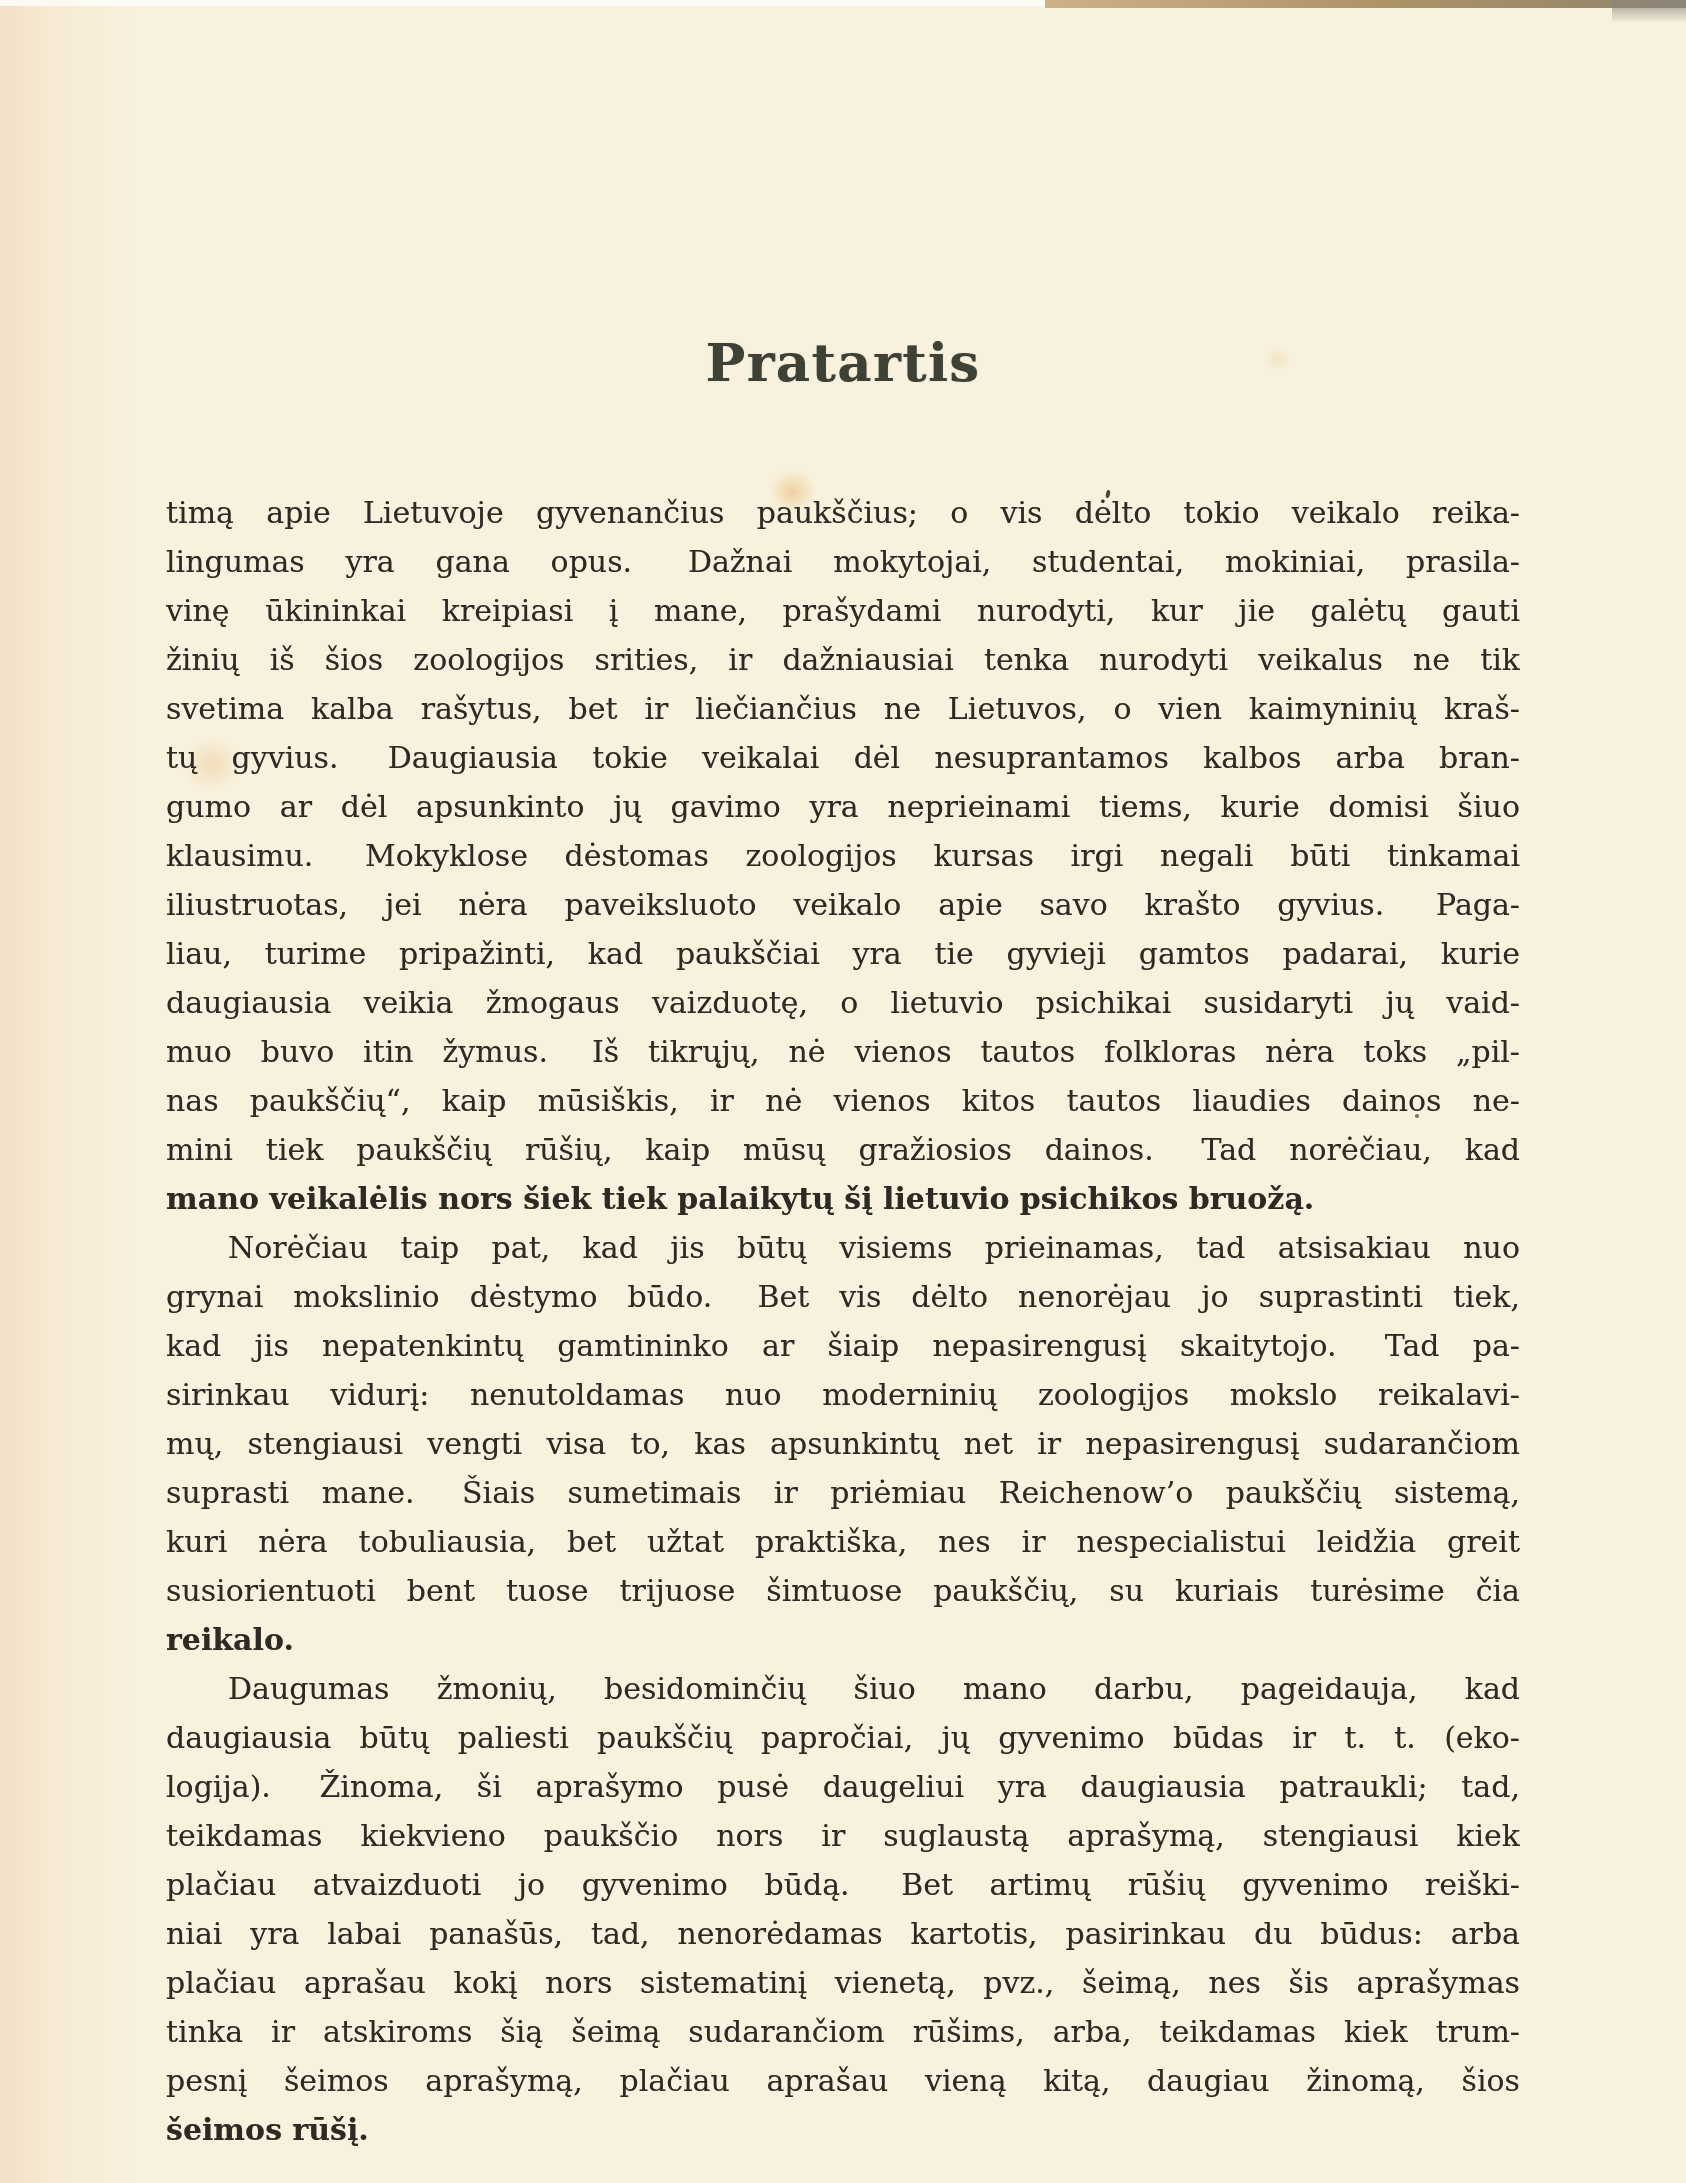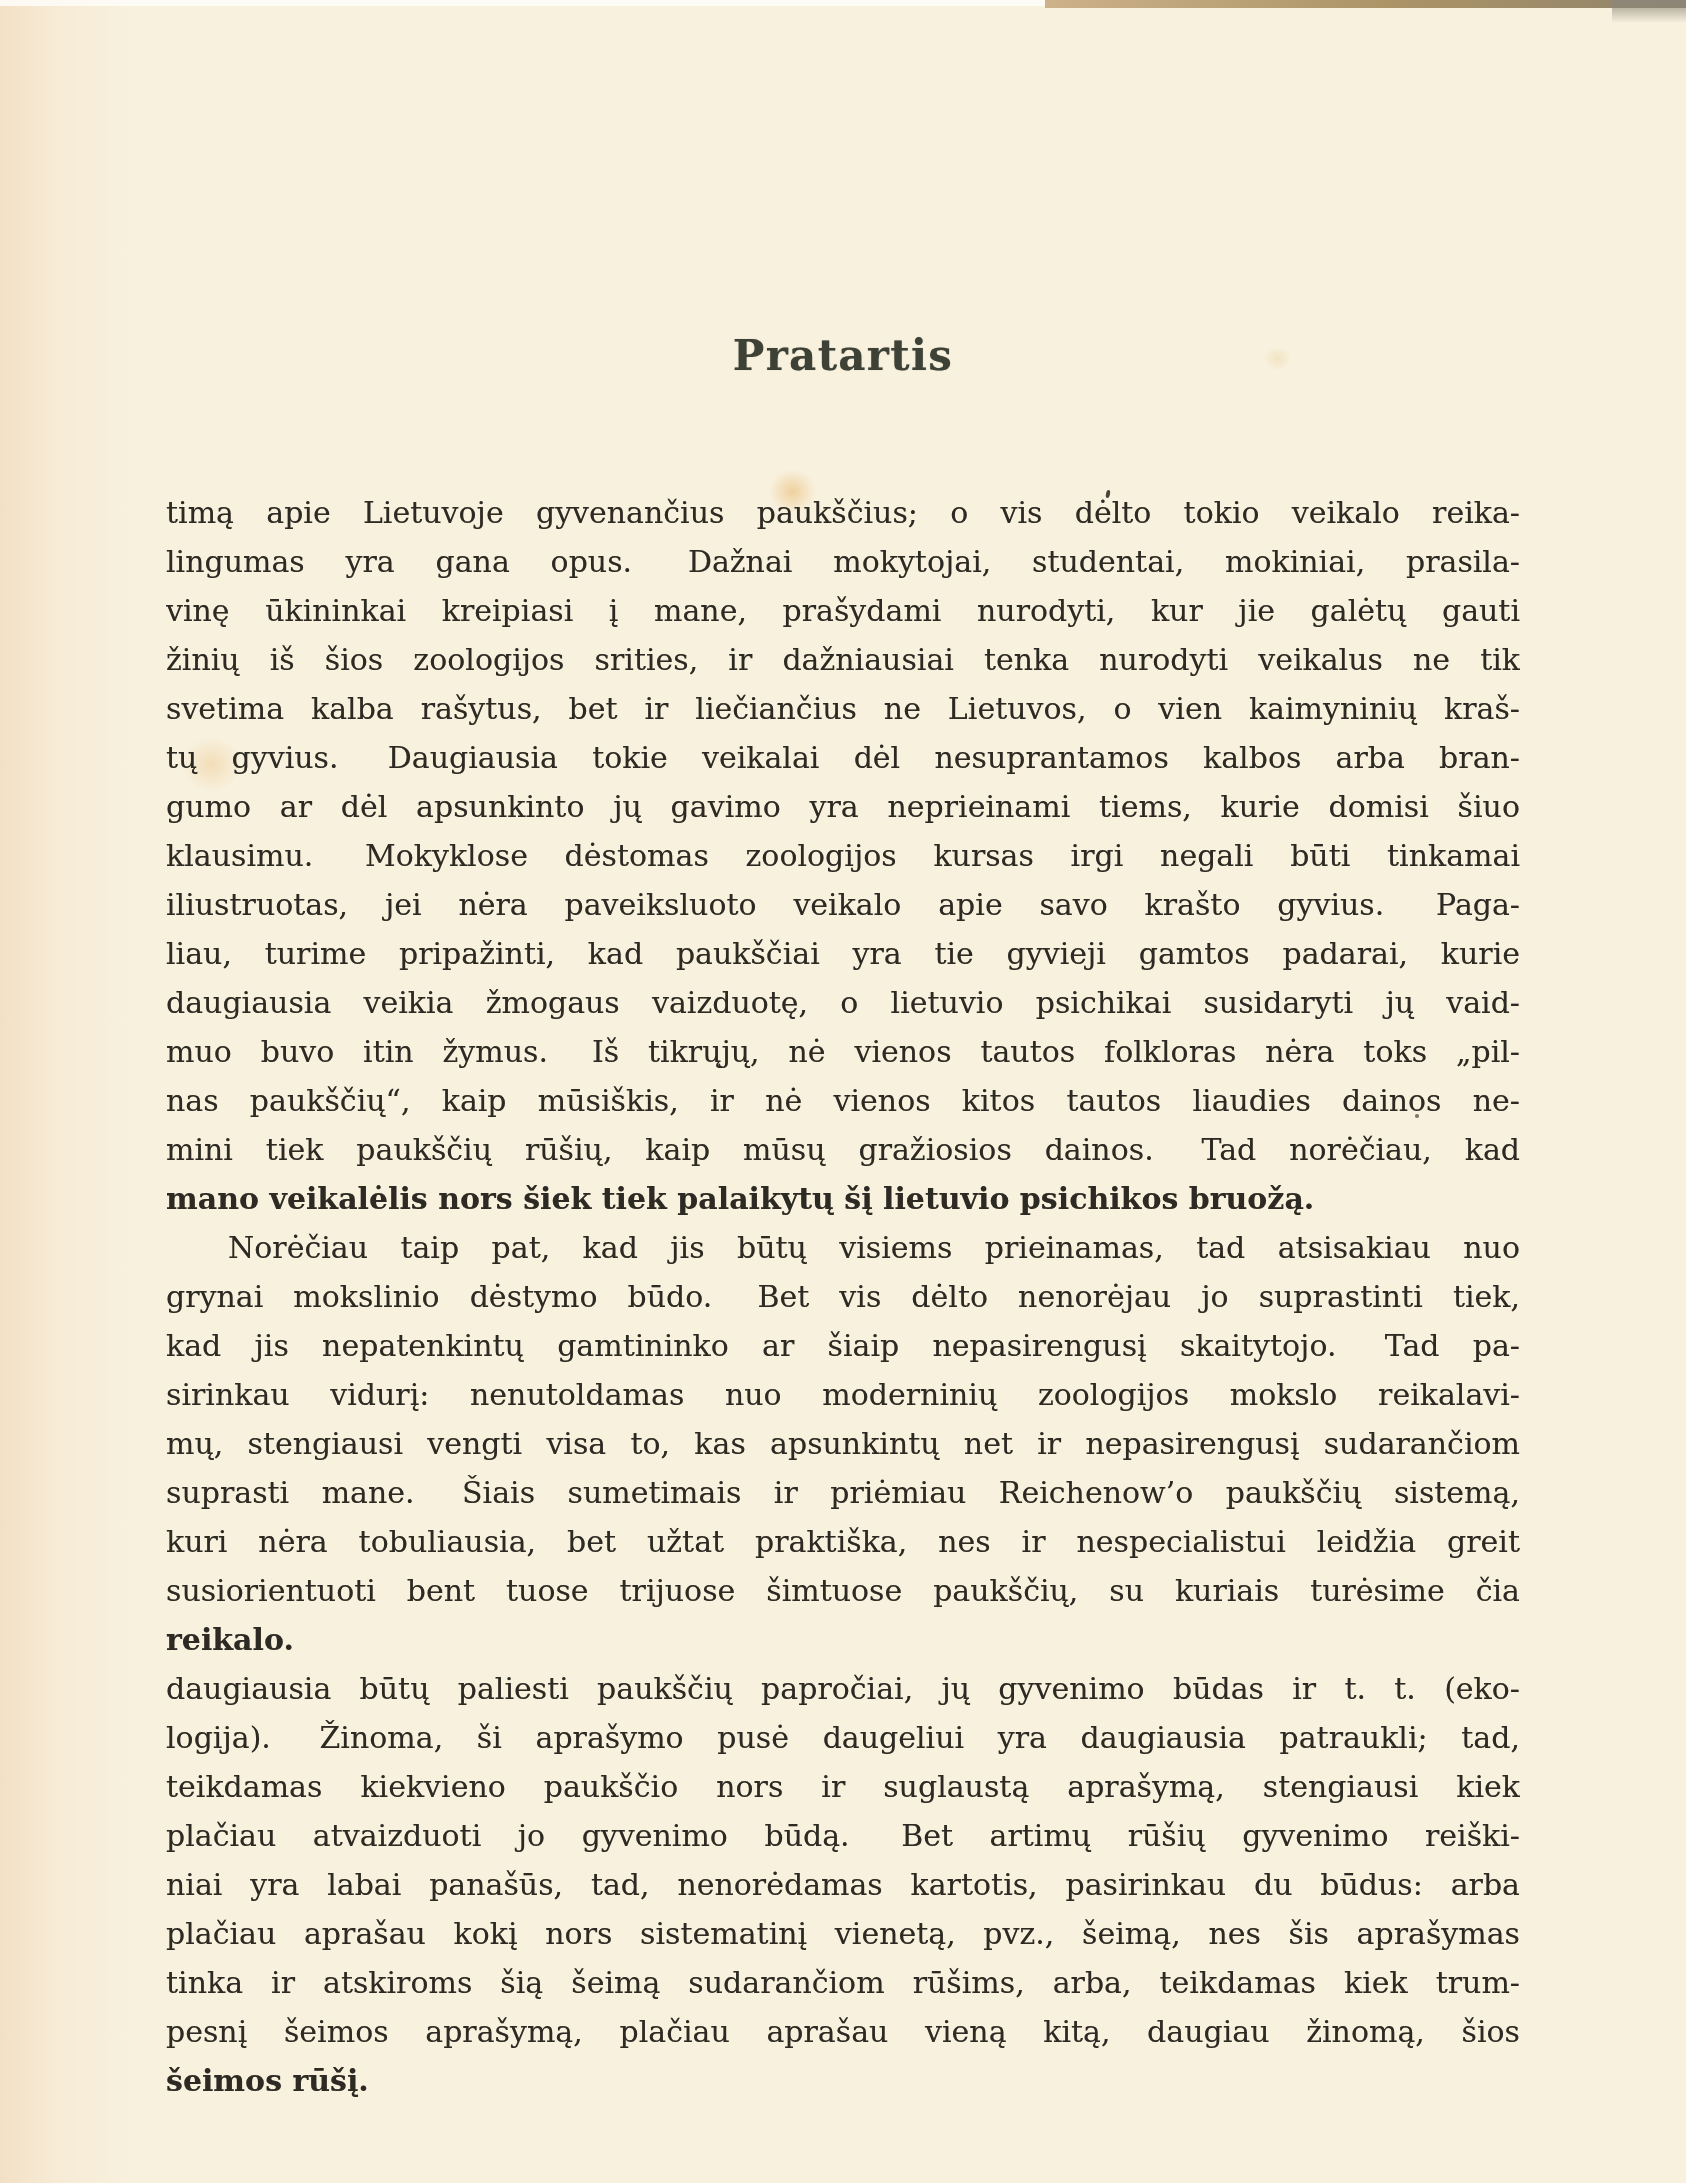--- a/index.html
+++ b/index.html
@@ -60,21 +60,21 @@
   .speck { position: absolute; background: #4a443a; border-radius: 50%; }
   .speck-1 { left: 1106px; top: 490px; width: 3.9px; height: 7.9px; transform: rotate(12deg); }
   .speck-2 { left: 1415px; top: 1114px; width: 3.5px; height: 3.5px; opacity: .7; }
 
   .title {
     position: absolute;
     left: 0; top: 331px;
     width: 100%;
     margin: 0;
     text-align: center;
-    font-size: 42px;
+    font-size: 53px;
     font-weight: bold;
     letter-spacing: 1.3px;
     color: #3d4136;
     text-shadow: 0 0 0.9px rgba(61,65,54,0.45);
   }
   .text-block {
     position: absolute;
     left: 166px; top: 488px;
     width: 1354px;
     font-size: 30px;
@@ -130,20 +130,21 @@
     <div class="line indent">Norėčiau taip pat, kad jis būtų visiems prieinamas, tad atsisakiau nuo</div>
     <div class="line">grynai mokslinio dėstymo būdo.  Bet vis dėlto nenorėjau jo suprastinti tiek,</div>
     <div class="line">kad jis nepatenkintų gamtininko ar šiaip nepasirengusį skaitytojo.  Tad pa-</div>
     <div class="line">sirinkau vidurį: nenutoldamas nuo moderninių zoologijos mokslo reikalavi-</div>
     <div class="line">mų, stengiausi vengti visa to, kas apsunkintų net ir nepasirengusį sudarančiom</div>
     <div class="line">suprasti mane.  Šiais sumetimais ir priėmiau Reichenow’o paukščių sistemą,</div>
     <div class="line">kuri nėra tobuliausia, bet užtat praktiška, nes ir nespecialistui leidžia greit</div>
     <div class="line">susiorientuoti bent tuose trijuose šimtuose paukščių, su kuriais turėsime čia</div>
     <div class="line plast">reikalo.</div>
 
+    <div class="line indent">Daugumas žmonių, besidominčių šiuo mano darbu, pageidauja, kad</div>
     <div class="line">daugiausia būtų paliesti paukščių papročiai, jų gyvenimo būdas ir t. t. (eko-</div>
     <div class="line">logija).  Žinoma, ši aprašymo pusė daugeliui yra daugiausia patraukli; tad,</div>
     <div class="line">teikdamas kiekvieno paukščio nors ir suglaustą aprašymą, stengiausi kiek</div>
     <div class="line">plačiau atvaizduoti jo gyvenimo būdą.  Bet artimų rūšių gyvenimo reiški-</div>
     <div class="line">niai yra labai panašūs, tad, nenorėdamas kartotis, pasirinkau du būdus: arba</div>
     <div class="line">plačiau aprašau kokį nors sistematinį vienetą, pvz., šeimą, nes šis aprašymas</div>
     <div class="line">tinka ir atskiroms šią šeimą sudarančiom rūšims, arba, teikdamas kiek trum-</div>
     <div class="line">pesnį šeimos aprašymą, plačiau aprašau vieną kitą, daugiau žinomą, šios</div>
     <div class="line plast">šeimos rūšį.</div>
   </div>

